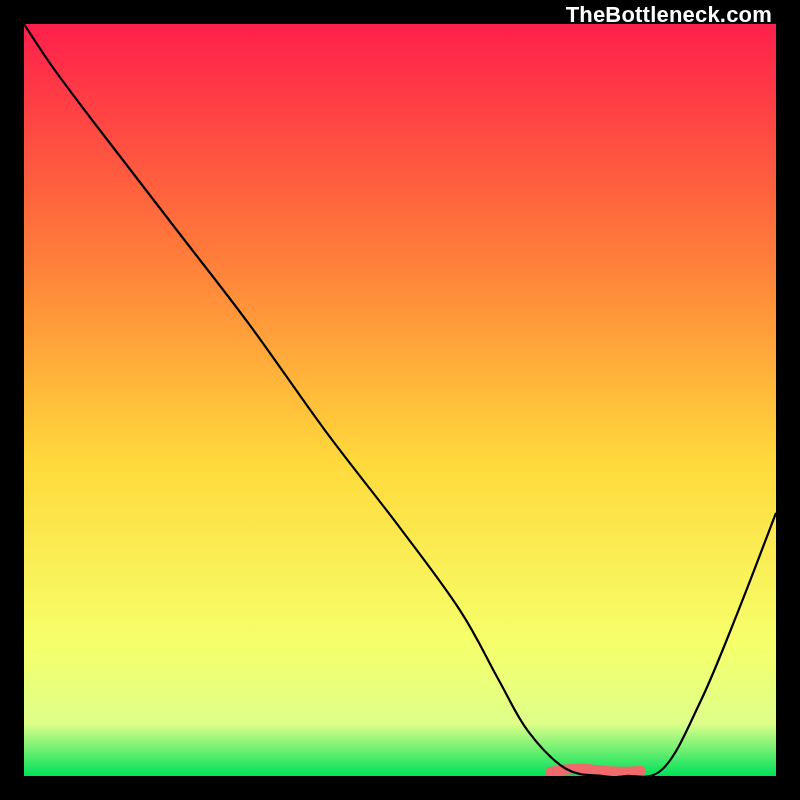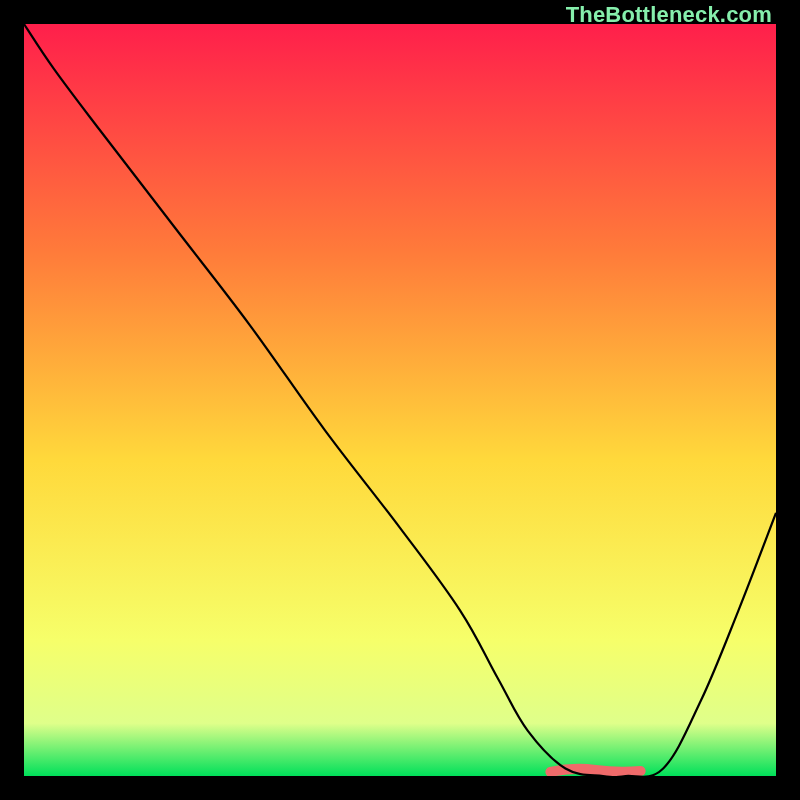--- a/index.html
+++ b/index.html
@@ -23,21 +23,21 @@
     position: absolute;
     left: 0;
     top: 0;
     width: 752px;
     height: 752px;
   }
   .watermark {
     position: absolute;
     top: 2px;
     right: 28px;
-    color: #86efac;
+    color: #ffffff;
     font-size: 22px;
     font-weight: 600;
     letter-spacing: 0.2px;
   }
 </style>
 </head>
 <body>
 
 <div class="watermark">TheBottleneck.com</div>
 

